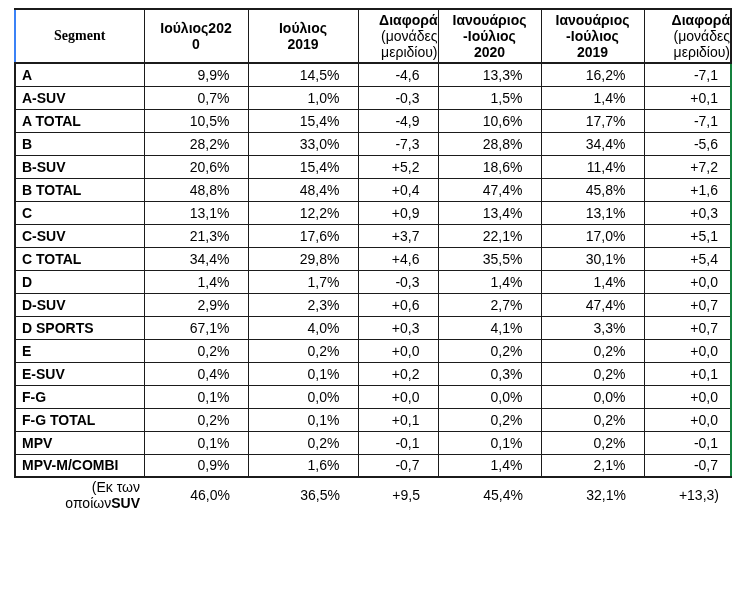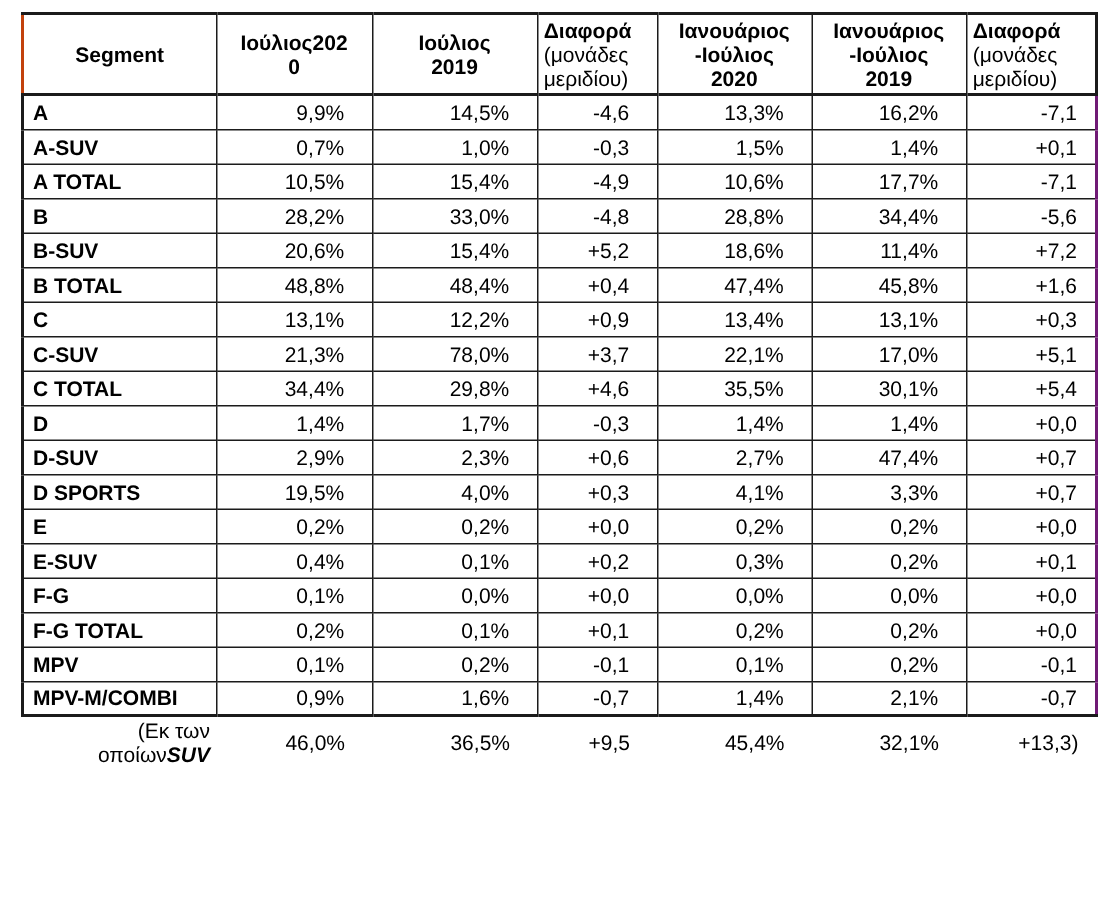--- a/index.html
+++ b/index.html
@@ -31,29 +31,29 @@
   
   thead tr { height: 54px; }
   thead th {
     border: 1px solid #1b1b1b;
     border-top: 2px solid #1b1b1b;
     border-bottom: 2px solid #1b1b1b;
     font-weight: bold;
     text-align: center;
     line-height: 16px;
   }
-  thead th:first-child { border-left: 2px solid #c2410c; }
+  thead th:first-child { border-left: 2px solid #3b82f6; font-family: Liberation Serif, serif; }
   thead th:last-child  { border-right: 2px solid #1b1b1b; }
-  thead th.hleft { text-align: left; padding-left: 4px; }
+  thead th.hleft { text-align: right; padding-left: 4px; }
   thead th .hsub { font-weight: normal; }
   
   tr.grid { height: 23px; }
   tr.grid td { border: 1px solid #1b1b1b; }
   tr.grid td:first-child { border-left: 2px solid #1b1b1b; }
-  tr.grid td:last-child  { border-right: 2px solid #701a75; }
+  tr.grid td:last-child  { border-right: 2px solid #15803d; }
   tr.grid-last td { border-bottom: 2px solid #1b1b1b; }
   td.seg {
     font-weight: bold;
     text-align: left;
     padding-left: 6px;
   }
   td.num {
     text-align: right;
     padding-right: 18px;
     font-weight: normal;
@@ -62,21 +62,21 @@
   
   tr.plain td { border: none; }
   tr.total-row { height: 27px; }
   tr.suv-row { height: 35px; }
   td.suv-label {
     text-align: right;
     padding-right: 4px;
     line-height: 16px;
     font-weight: normal;
   }
-  td.suv-label b { font-weight: bold; font-style: italic; }
+  td.suv-label b { font-weight: bold; }
 </style>
 </head>
 <body>
 
 <div class="table-wrap">
   <table>
     <colgroup>
       <col style="width:129px">
       <col style="width:104px">
       <col style="width:110px">
@@ -121,21 +121,21 @@
           <td class="num">15,4%</td>
           <td class="num">-4,9</td>
           <td class="num">10,6%</td>
           <td class="num">17,7%</td>
           <td class="num">-7,1</td>
         </tr>
         <tr class="grid">
           <td class="seg">B</td>
           <td class="num">28,2%</td>
           <td class="num">33,0%</td>
-          <td class="num">-4,8</td>
+          <td class="num">-7,3</td>
           <td class="num">28,8%</td>
           <td class="num">34,4%</td>
           <td class="num">-5,6</td>
         </tr>
         <tr class="grid">
           <td class="seg">B-SUV</td>
           <td class="num">20,6%</td>
           <td class="num">15,4%</td>
           <td class="num">+5,2</td>
           <td class="num">18,6%</td>
@@ -156,21 +156,21 @@
           <td class="num">13,1%</td>
           <td class="num">12,2%</td>
           <td class="num">+0,9</td>
           <td class="num">13,4%</td>
           <td class="num">13,1%</td>
           <td class="num">+0,3</td>
         </tr>
         <tr class="grid">
           <td class="seg">C-SUV</td>
           <td class="num">21,3%</td>
-          <td class="num">78,0%</td>
+          <td class="num">17,6%</td>
           <td class="num">+3,7</td>
           <td class="num">22,1%</td>
           <td class="num">17,0%</td>
           <td class="num">+5,1</td>
         </tr>
         <tr class="grid">
           <td class="seg">C TOTAL</td>
           <td class="num">34,4%</td>
           <td class="num">29,8%</td>
           <td class="num">+4,6</td>
@@ -191,21 +191,21 @@
           <td class="seg">D-SUV</td>
           <td class="num">2,9%</td>
           <td class="num">2,3%</td>
           <td class="num">+0,6</td>
           <td class="num">2,7%</td>
           <td class="num">47,4%</td>
           <td class="num">+0,7</td>
         </tr>
         <tr class="grid">
           <td class="seg">D SPORTS</td>
-          <td class="num">19,5%</td>
+          <td class="num">67,1%</td>
           <td class="num">4,0%</td>
           <td class="num">+0,3</td>
           <td class="num">4,1%</td>
           <td class="num">3,3%</td>
           <td class="num">+0,7</td>
         </tr>
         <tr class="grid">
           <td class="seg">E</td>
           <td class="num">0,2%</td>
           <td class="num">0,2%</td>

